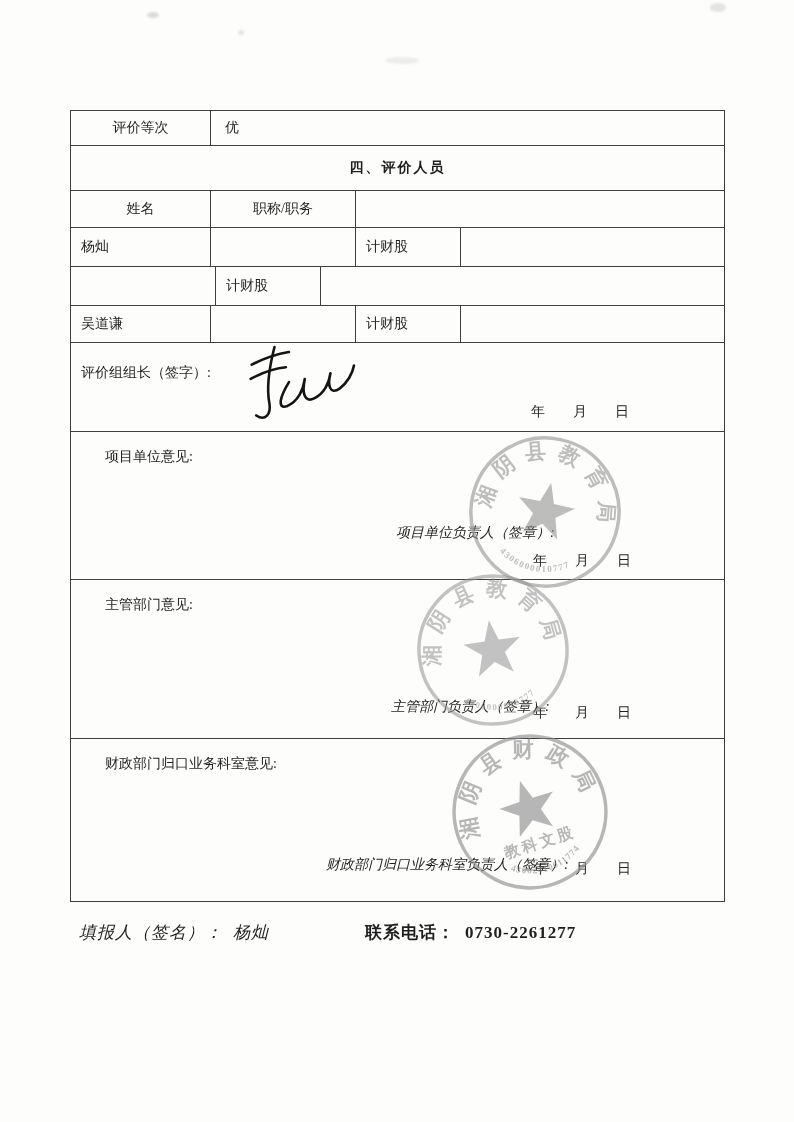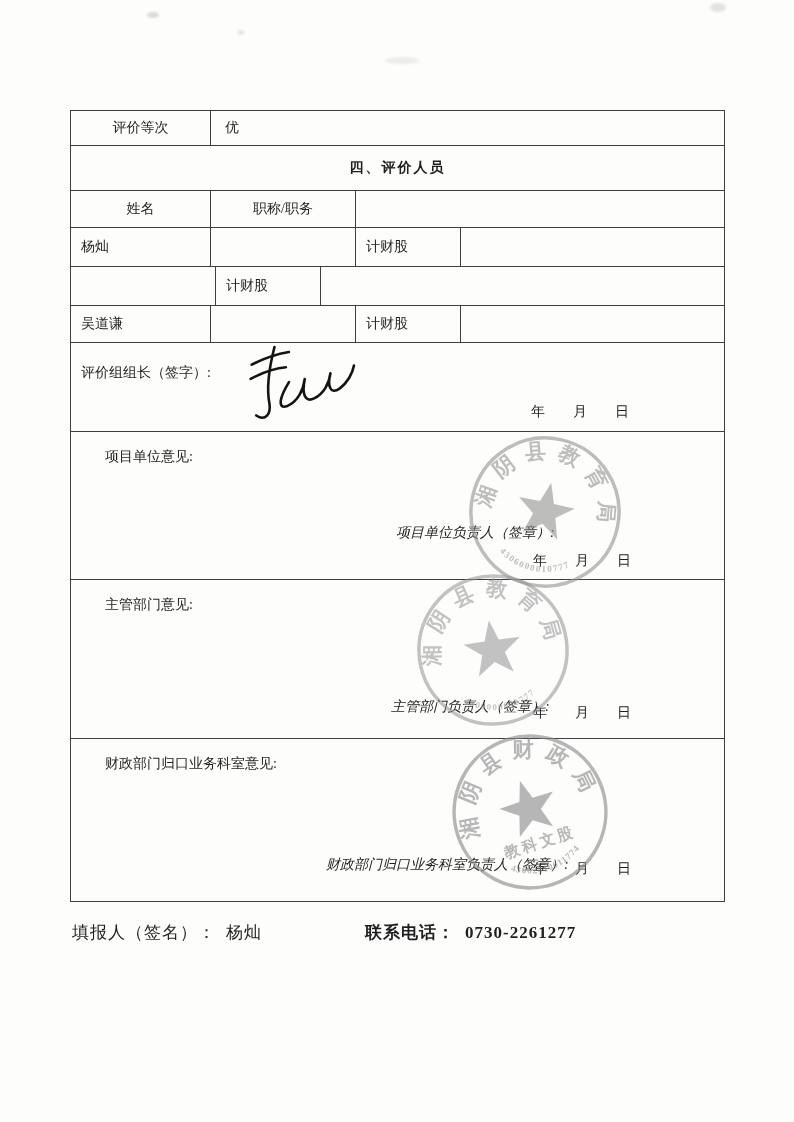--- a/index.html
+++ b/index.html
@@ -58,21 +58,21 @@
   .signer-line { position: absolute; font-style: italic; }
   .date-line { position: absolute; }
   .s1 .signer-line { left: 325px; top: 92px; }
   .s1 .date-line   { left: 462px; top: 120px; }
   .s2 .signer-line { left: 320px; top: 104px; margin-top: 14px; }
   .s2 .date-line   { left: 462px; top: 124px; }
   .s3 .signer-line { left: 255px; top: 93px; margin-top: 24px; }
   .s3 .date-line   { left: 462px; top: 121px; }
 
   .footer-line { position: absolute; top: 921px; font-size: 17px; letter-spacing: 1px; }
-  .footer-filler { left: 72px; }
+  .footer-filler { left: 79px; font-style: italic; }
   .footer-phone  { left: 365px; font-weight: bold; }
   .footer-line .val { margin-left: 10px; }
 
   
   .stamp { position: absolute; color: #939393; pointer-events: none; }
   .stamp svg { display: block; }
   .stamp1 { left: 465px; top: 432px; opacity: .60; transform: rotate(12deg); }
   .stamp2 { left: 413px; top: 570px; opacity: .55; transform: rotate(-8deg); }
   .stamp3 { left: 448px; top: 730px; opacity: .62; color: #8c8c8c; transform: rotate(-18deg); }
   .stamp text { font-family: "Liberation Serif", "DejaVu Serif", serif; font-weight: bold; }

